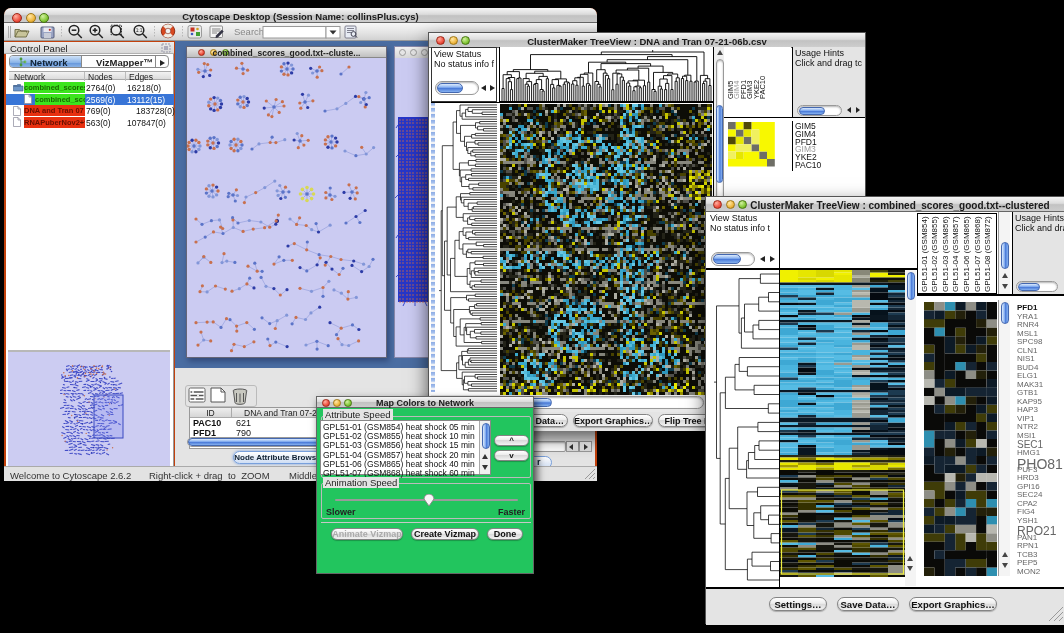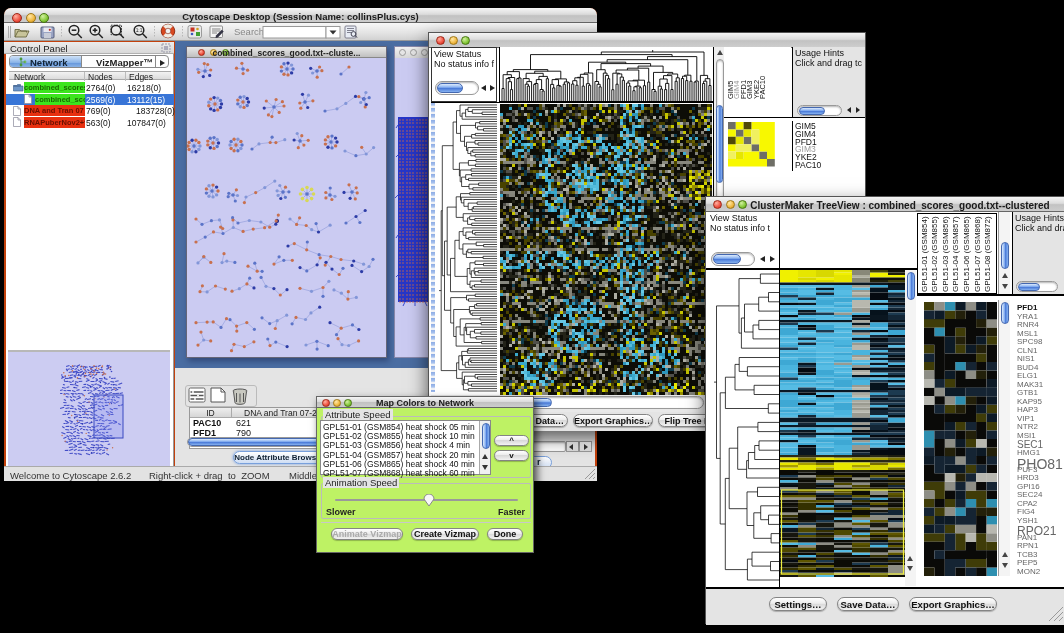--- a/index.html
+++ b/index.html
@@ -1189,20 +1189,21 @@
       <svg width="13" height="13" style="position:absolute;right:1px;bottom:1px">
         <path stroke="#999" d="M12 2L2 12M12 6L6 12M12 10L10 12"></path>
       </svg>
     </div>
   </div>
 <div class="win" style="left:428px;top:32px;width:438px;height:397px;border:1px solid #555;background:#fff">
     <div class="tbar" style="height:15px"></div>
     <div class="tl r" style="left:7px;top:3px;width:9px;height:9px"></div>
     <div class="tl y" style="left:19.5px;top:3px;width:9px;height:9px"></div>
     <div class="tl g" style="left:32px;top:3px;width:9px;height:9px"></div>
+    <div class="ttxt" style="top:2.5px;font-size:9.5px">ClusterMaker TreeView : DNA and Tran 07-21-06b.csv</div>
     <div class="abs" style="left:2px;top:14px;width:66px;height:55px;background:#fff;border:1px solid #333">
       <span class="txt" style="left:2px;top:1px;font-size:9px;color:#111">View Status</span>
       <span class="txt" style="left:2px;top:11px;font-size:9px;color:#111">No status info f</span>
       <div class="sctrack" style="left:3px;top:33px;width:44px;height:14px"></div>
       <div class="scthumb" style="left:5px;top:35px;width:26px;height:10px"></div>
       <div class="abs" style="left:48px;top:34px;width:8px;height:12px"></div>
       <div class="arr" style="left:49px;top:37px;border-right:5px solid #222;border-top:3.5px solid transparent;border-bottom:3.5px solid transparent"></div>
       <div class="arr" style="left:58px;top:37px;border-left:5px solid #222;border-top:3.5px solid transparent;border-bottom:3.5px solid transparent"></div>
     </div>
     <div class="abs" style="left:70px;top:14px;width:214px;height:55px;border-left:1px solid #000;border-bottom:1px solid #000;background:#fff"><svg width="213" height="54" viewBox="0 0 213 54">
@@ -1413,32 +1414,32 @@
     <div class="abs" style="left:0;top:390px;width:390px;height:2px;background:#000"></div>
     <div class="abs" style="left:0;top:392px;width:390px;height:36px;background:#e4e4e4">
       <div class="aqbtn" style="left:63px;top:8px;width:58px;height:14px;font-size:9.5px;line-height:13px">Settings…</div>
       <div class="aqbtn" style="left:131px;top:8px;width:62px;height:14px;font-size:9.5px;line-height:13px">Save Data…</div>
       <div class="aqbtn" style="left:203px;top:8px;width:88px;height:14px;font-size:9.5px;line-height:13px">Export Graphics…</div>
       <svg width="16" height="16" style="position:absolute;left:342px;top:17px">
         <path stroke="#999" d="M15 1L1 15M15 6L6 15M15 11L11 15"></path>
       </svg>
     </div>
   </div>
-<div class="win" style="left:316px;top:396px;width:218px;height:157px;border:1px solid #666;background:#bef264;box-shadow:3px 4px 8px rgba(0,0,0,.7)">
+<div class="win" style="left:316px;top:396px;width:218px;height:178px;border:1px solid #666;background:#22c55e;box-shadow:3px 4px 8px rgba(0,0,0,.7)">
     <div class="tbar" style="height:11px"></div>
     <div class="tl r" style="left:5px;top:2px;width:7.5px;height:7.5px"></div>
     <div class="tl y" style="left:16px;top:2px;width:7.5px;height:7.5px"></div>
     <div class="tl g" style="left:27px;top:2px;width:7.5px;height:7.5px"></div>
     <div class="ttxt" style="top:1px;font-size:9px">Map Colors to Network</div>
     <div class="abs" style="left:4px;top:19px;width:210px;height:62px;border:1px solid #bbb;border-radius:2px"></div>
     <span class="txt" style="left:6px;top:12px;font-size:9.5px;color:#222;background:#e4e4e4;padding:0 2px">Attribute Speed</span>
     <div class="abs" style="left:3px;top:23px;width:171px;height:55px;background:#fff;border:1px solid #888">
       <div class="txt" style="left:2px;top:1.0px;font-size:8.5px;color:#111">GPL51-01 (GSM854) heat shock 05 min</div>
       <div class="txt" style="left:2px;top:10.2px;font-size:8.5px;color:#111">GPL51-02 (GSM855) heat shock 10 min</div>
-      <div class="txt" style="left:2px;top:19.4px;font-size:8.5px;color:#111">GPL51-03 (GSM856) heat shock 4 min</div>
+      <div class="txt" style="left:2px;top:19.4px;font-size:8.5px;color:#111">GPL51-03 (GSM856) heat shock 15 min</div>
       <div class="txt" style="left:2px;top:28.6px;font-size:8.5px;color:#111">GPL51-04 (GSM857) heat shock 20 min</div>
       <div class="txt" style="left:2px;top:37.8px;font-size:8.5px;color:#111">GPL51-06 (GSM865) heat shock 40 min</div>
       <div class="txt" style="left:2px;top:47.0px;font-size:8.5px;color:#111">GPL51-07 (GSM868) heat shock 60 min</div>
       <div class="abs" style="left:158px;top:0;width:11px;height:53px;background:#f0f0f0;border-left:1px solid #aaa">
         <div class="vthumb" style="left:1.5px;top:2px;width:8px;height:26px"></div>
         <div class="arr" style="left:2px;top:33px;border-bottom:5px solid #333;border-left:3.5px solid transparent;border-right:3.5px solid transparent"></div>
         <div class="arr" style="left:2px;top:44px;border-top:5px solid #333;border-left:3.5px solid transparent;border-right:3.5px solid transparent"></div>
       </div>
     </div>
     <div class="aqbtn" style="left:177px;top:38px;width:35px;height:11px;font-size:8px;line-height:10px">^</div>

